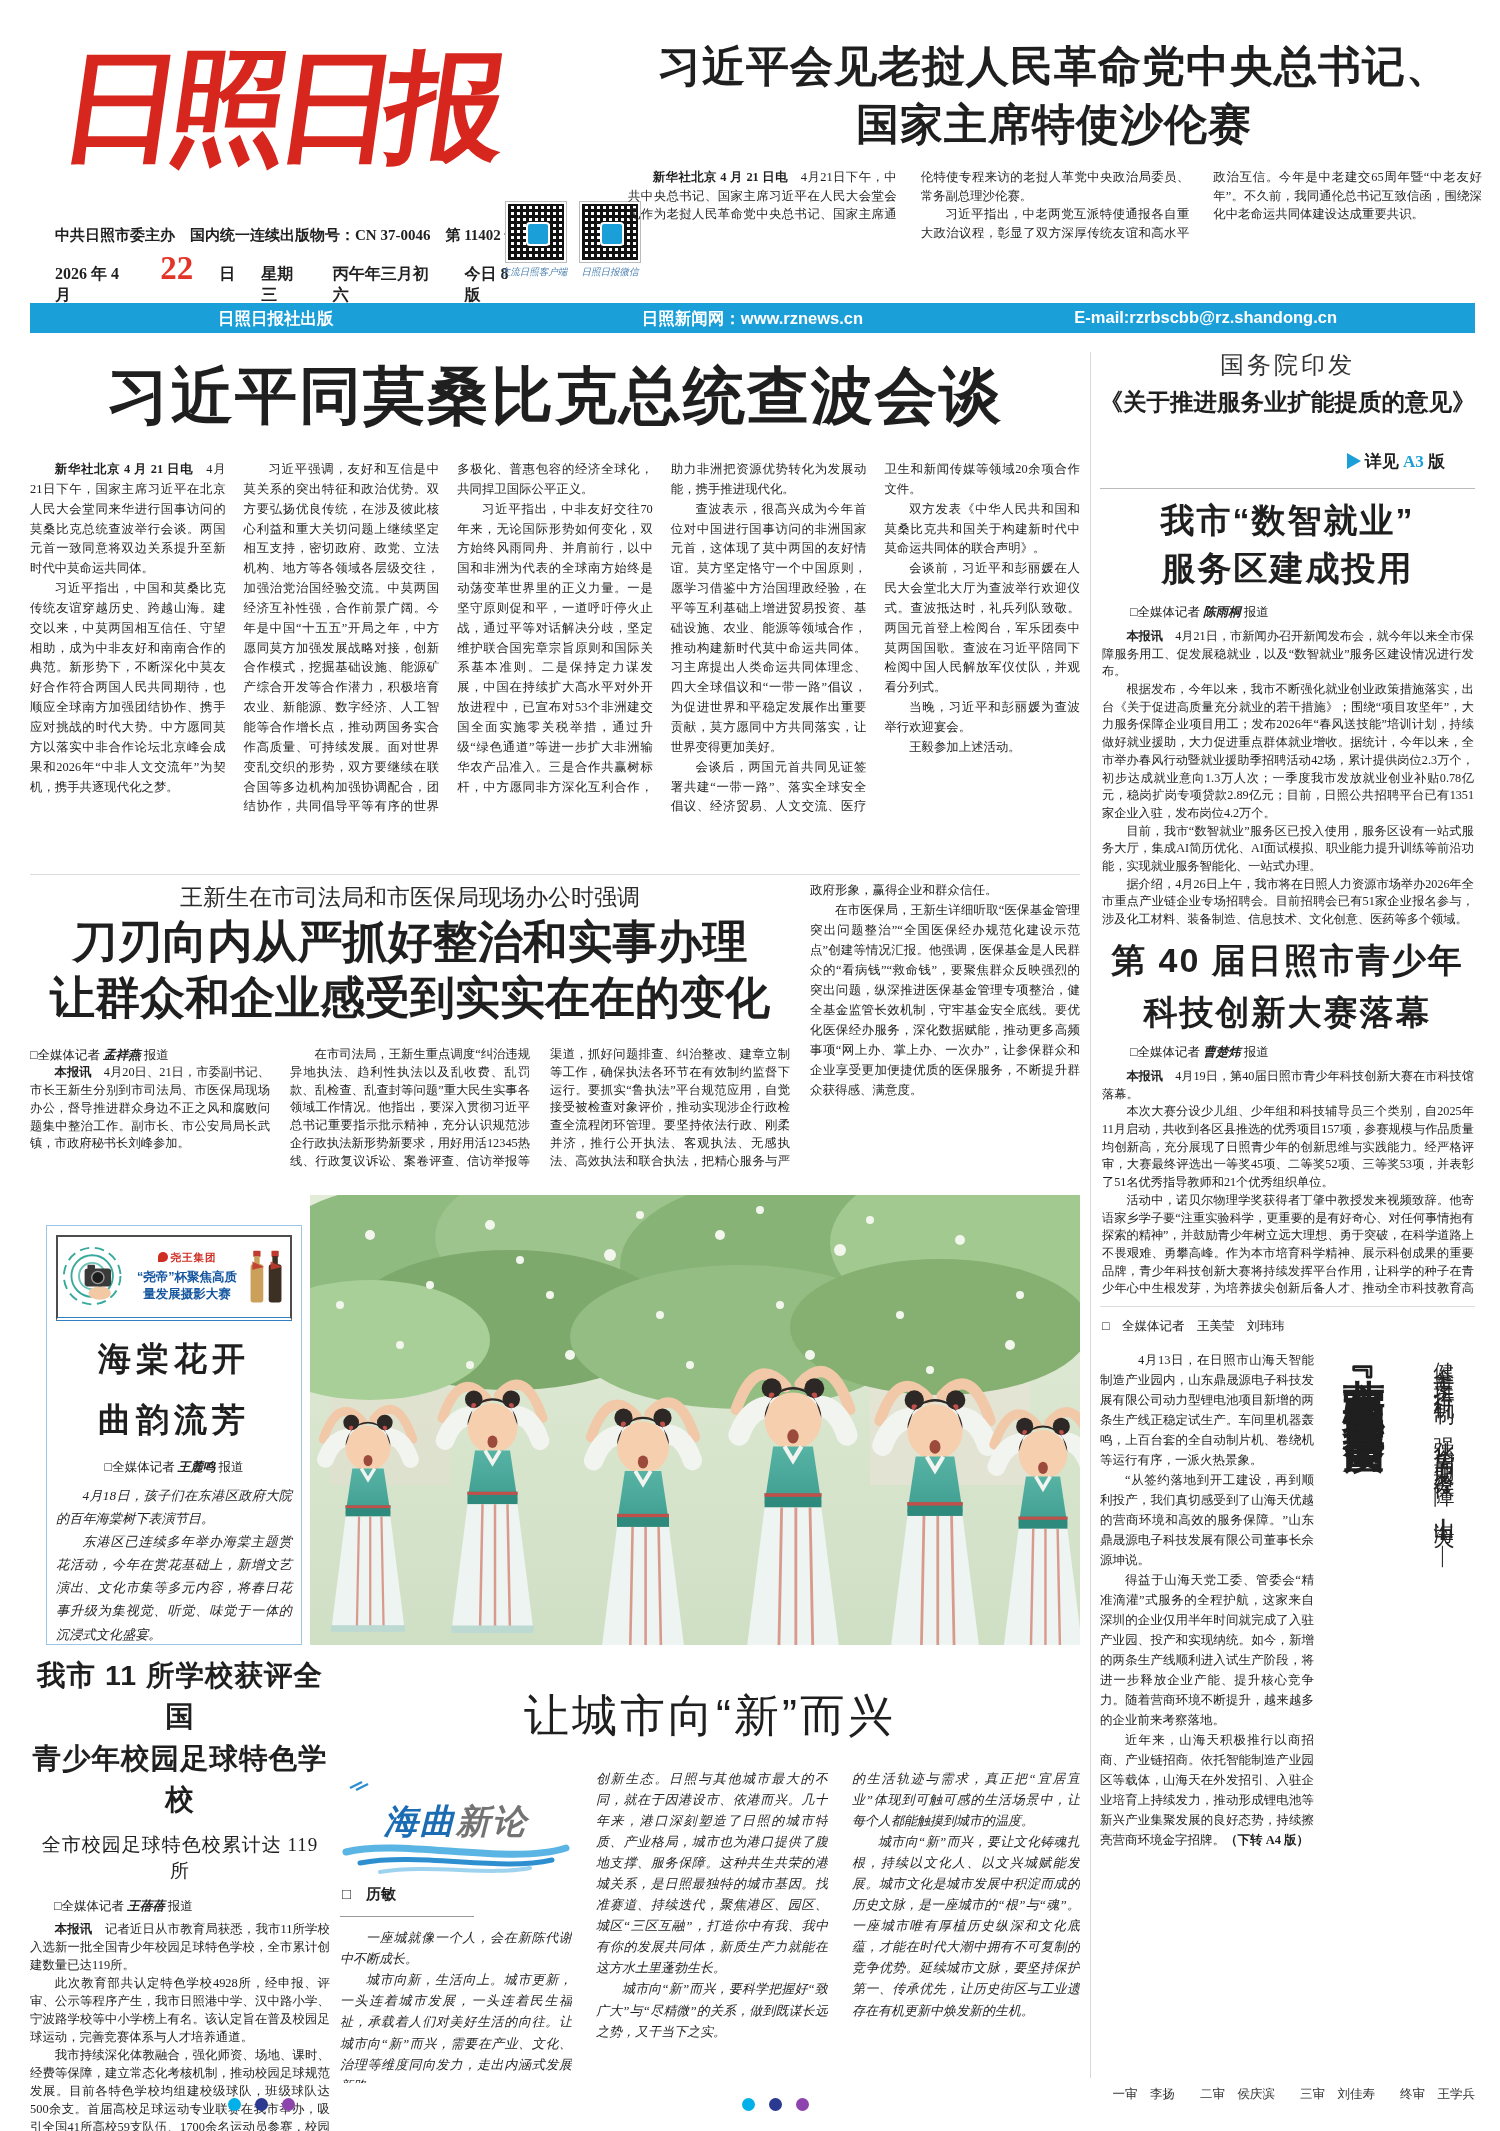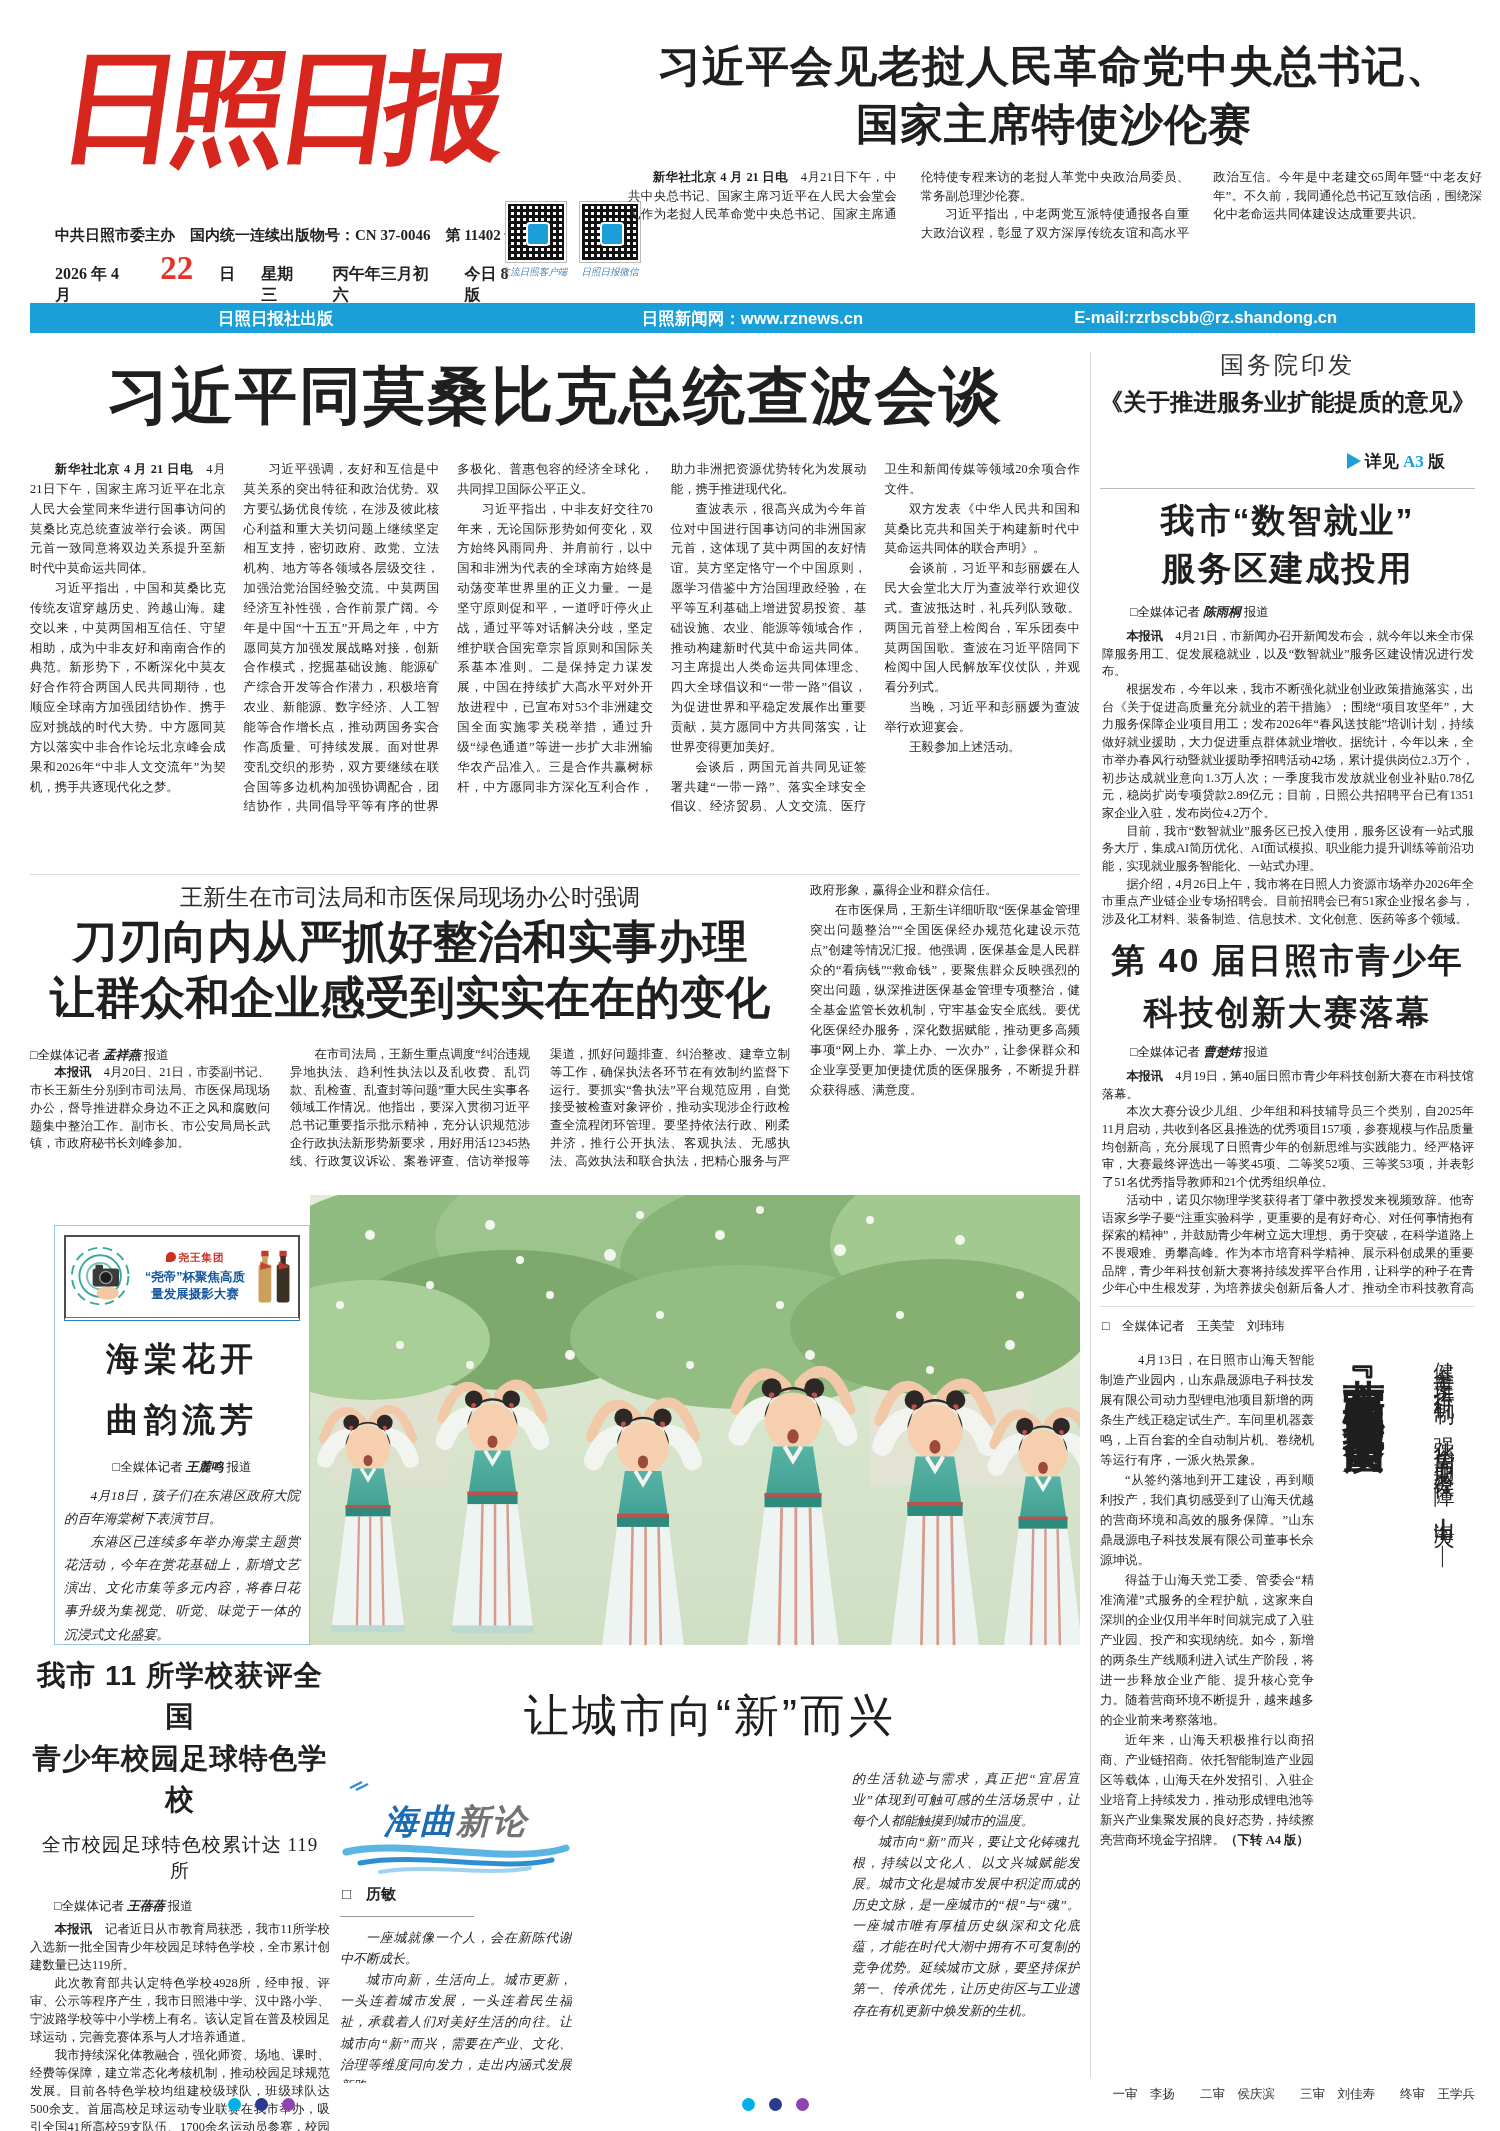--- a/index.html
+++ b/index.html
@@ -63,21 +63,21 @@
 
   
   .wang-kicker{left:30px;top:882px;width:760px;font-size:23px;color:#2b2b2b;}
   .wang-h1{left:30px;top:912px;width:760px;font-size:45px;font-weight:bold;}
   .wang-h2{left:30px;top:968px;width:760px;font-size:45px;font-weight:bold;}
   .wang-cols{left:30px;top:1046px;width:760px;height:142px;column-count:3;column-gap:20px;
              font-size:12.3px;line-height:1.45;overflow:hidden;}
   .wang-right{left:810px;top:880px;width:270px;height:308px;font-size:12.5px;line-height:1.6;overflow:hidden;}
 
   
-  .feature-box{left:46px;top:1225px;width:256px;height:420px;border:1px solid #9cc4e4;box-sizing:border-box;padding:9px;margin-left:8px;}
+  .feature-box{left:46px;top:1225px;width:256px;height:420px;border:1px solid #9cc4e4;box-sizing:border-box;padding:9px;}
   .banner{height:86px;border:2px solid #4d4d4d;display:flex;align-items:center;gap:4px;padding:2px 4px;box-sizing:border-box;border-bottom:4px double #2f7fc1;}
   .banner-mid{flex:1;text-align:center;}
   .banner-org{color:#cf2e24;font-size:10.5px;font-weight:bold;letter-spacing:1px;}
   .org-mark{display:inline-block;width:10px;height:10px;background:#cf2e24;border-radius:50% 50% 50% 0;margin-right:3px;vertical-align:-1px;}
   .banner-title{color:#14569f;font-size:12.5px;font-weight:bold;margin-top:4px;font-family:"Liberation Sans",sans-serif;}
   .feat-h{font-size:33px;font-weight:600;letter-spacing:5px;text-align:center;margin-top:16px;}
   .feat-byline{margin-top:16px;text-align:center;}
   .feat-body{margin-top:8px;font-size:13.2px;font-style:italic;line-height:1.75;}
 
   
@@ -368,20 +368,24 @@
         <path d="M40,104 C90,96 150,108 190,100" stroke="#9ed3ef" stroke-width="4" fill="none" stroke-linecap="round"></path>
       </svg>
       <div class="hq-text">
         <span class="hq-blue">海曲</span><span class="hq-red">新论</span>
       </div>
     </div>
     <div class="op-author">□　历敏</div>
     <p>一座城就像一个人，会在新陈代谢中不断成长。</p>
     <p>城市向新，生活向上。城市更新，一头连着城市发展，一头连着民生福祉，承载着人们对美好生活的向往。让城市向“新”而兴，需要在产业、文化、治理等维度同向发力，走出内涵式发展新路。</p>
   </div>
+  <div class="abs op-col op-c2 just">
+    <p class="noindent">创新生态。日照与其他城市最大的不同，就在于因港设市、依港而兴。几十年来，港口深刻塑造了日照的城市特质、产业格局，城市也为港口提供了腹地支撑、服务保障。这种共生共荣的港城关系，是日照最独特的城市基因。找准赛道、持续迭代，聚焦港区、园区、城区“三区互融”，打造你中有我、我中有你的发展共同体，新质生产力就能在这方水土里蓬勃生长。</p>
+    <p>城市向“新”而兴，要科学把握好“致广大”与“尽精微”的关系，做到既谋长远之势，又干当下之实。</p>
+  </div>
   <div class="abs op-col op-c3 just">
     <p class="noindent">的生活轨迹与需求，真正把“宜居宜业”体现到可触可感的生活场景中，让每个人都能触摸到城市的温度。</p>
     <p>城市向“新”而兴，要让文化铸魂扎根，持续以文化人、以文兴城赋能发展。城市文化是城市发展中积淀而成的历史文脉，是一座城市的“根”与“魂”。一座城市唯有厚植历史纵深和文化底蕴，才能在时代大潮中拥有不可复制的竞争优势。延续城市文脉，要坚持保护第一、传承优先，让历史街区与工业遗存在有机更新中焕发新的生机。</p>
   </div>
 
   <div class="abs rule-h" style="left:1100px;top:1306px;width:375px;"></div>
   <div class="abs biz-byline byline">□　全媒体记者　王美莹　刘玮玮</div>
   <div class="abs biz-body just">
     <p>　4月13日，在日照市山海天智能制造产业园内，山东鼎晟源电子科技发展有限公司动力型锂电池项目新增的两条生产线正稳定试生产。车间里机器轰鸣，上百台套的全自动制片机、卷绕机等运行有序，一派火热景象。</p>
     <p>“从签约落地到开工建设，再到顺利投产，我们真切感受到了山海天优越的营商环境和高效的服务保障。”山东鼎晟源电子科技发展有限公司董事长佘源坤说。</p>

